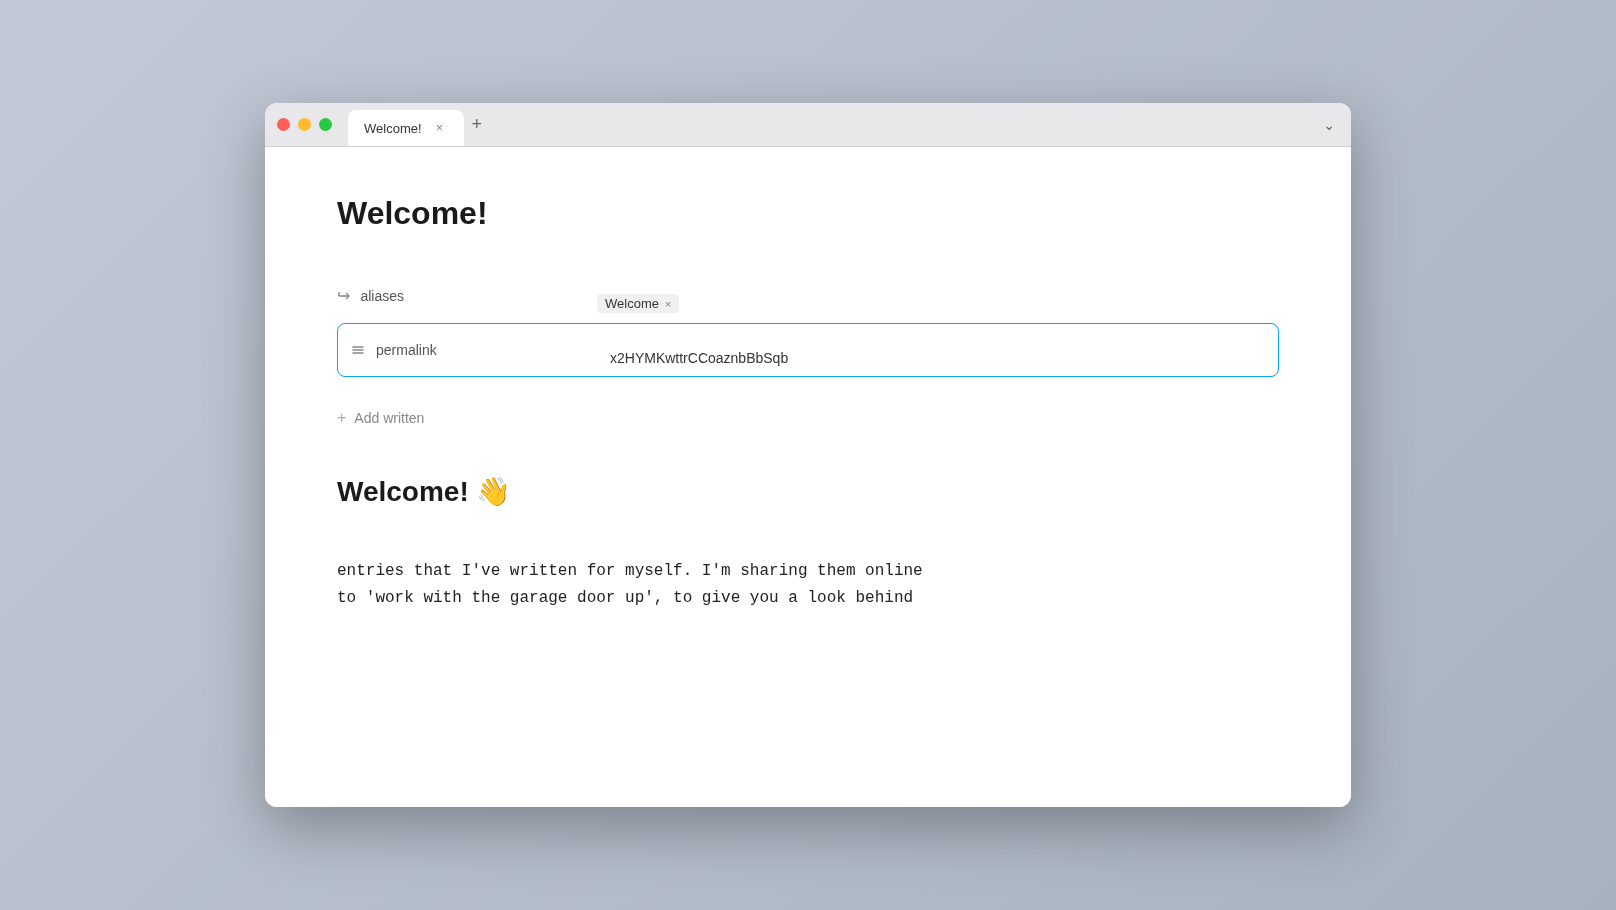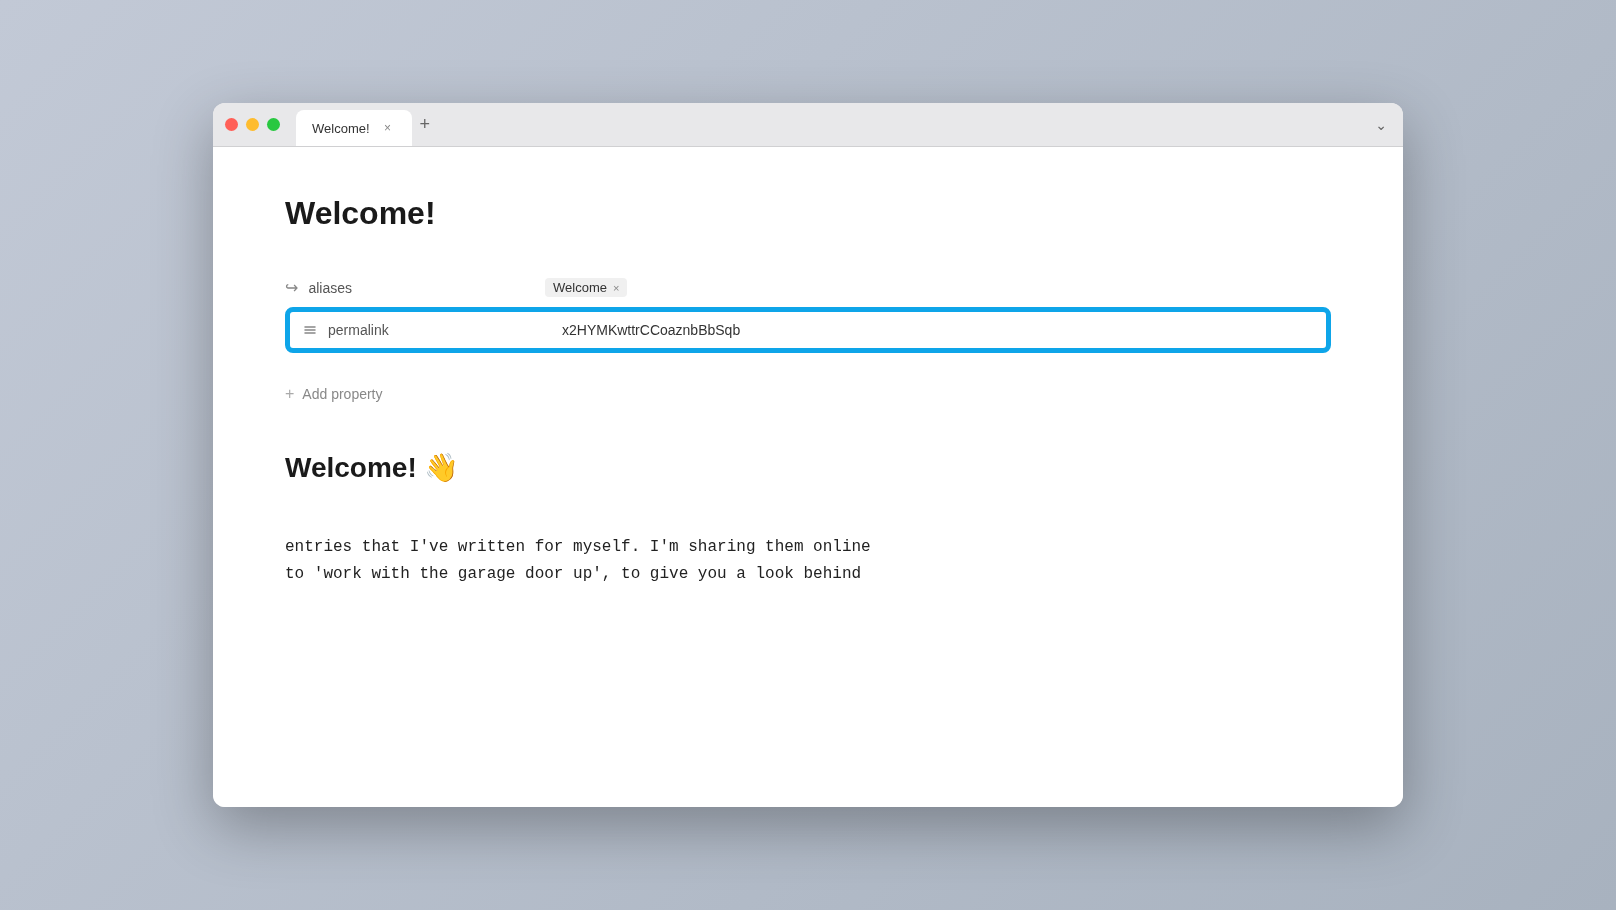--- a/index.html
+++ b/index.html
@@ -8,21 +8,21 @@
       background: #b0b8c8;
       background: linear-gradient(135deg, #c2c9d6 0%, #a8b2bf 100%);
       display: flex;
       align-items: center;
       justify-content: center;
       min-height: 100vh;
       font-family: -apple-system, BlinkMacSystemFont, 'Segoe UI', sans-serif;
     }
 
     .window {
-      width: 1190px;
+      width: 1086px;
       background: #f0f0f0;
       border-radius: 12px;
       box-shadow: 0 20px 60px rgba(0,0,0,0.3);
       overflow: hidden;
     }
 
     
     .titlebar {
       background: #e8e8ea;
       height: 44px;
@@ -124,21 +124,21 @@
     }
 
     .property-row {
       display: flex;
       align-items: center;
       padding: 10px 0;
       border-radius: 6px;
     }
 
     .property-row.highlighted {
-      border: 5px solid #0ea5e9;
+      border: 1px solid #0ea5e9;
       padding: 10px 12px;
       border-radius: 8px;
     }
 
     .property-key {
       display: flex;
       align-items: center;
       gap: 10px;
       width: 260px;
       color: #555;
@@ -152,20 +152,21 @@
       align-items: center;
     }
 
     .property-value {
       flex: 1;
       font-size: 14px;
       color: #333;
       display: flex;
       align-items: center;
       gap: 8px;
+      margin-top: 16px;
     }
 
     .alias-tag {
       display: inline-flex;
       align-items: center;
       gap: 6px;
       background: #f0f0f0;
       border-radius: 4px;
       padding: 2px 8px;
       font-size: 13px;
@@ -281,21 +282,21 @@
         </div>
         <div class="property-value">
           <span>x2HYMKwttrCCoaznbBbSqb</span>
         </div>
       </div>
 
     </div>
 
     <div class="add-property">
       <span class="add-property-plus">+</span>
-      <span>Add property</span>
+      <span>Add written</span>
     </div>
 
     <div class="body-content">
       <h2 class="body-heading">Welcome! 👋</h2>
       <p class="body-text">
         <br>
         <span>entries that I've written for myself. I'm sharing them online</span><br>
         <span>to 'work with the garage door up', to give you a look behind</span>
       </p>
     </div>

